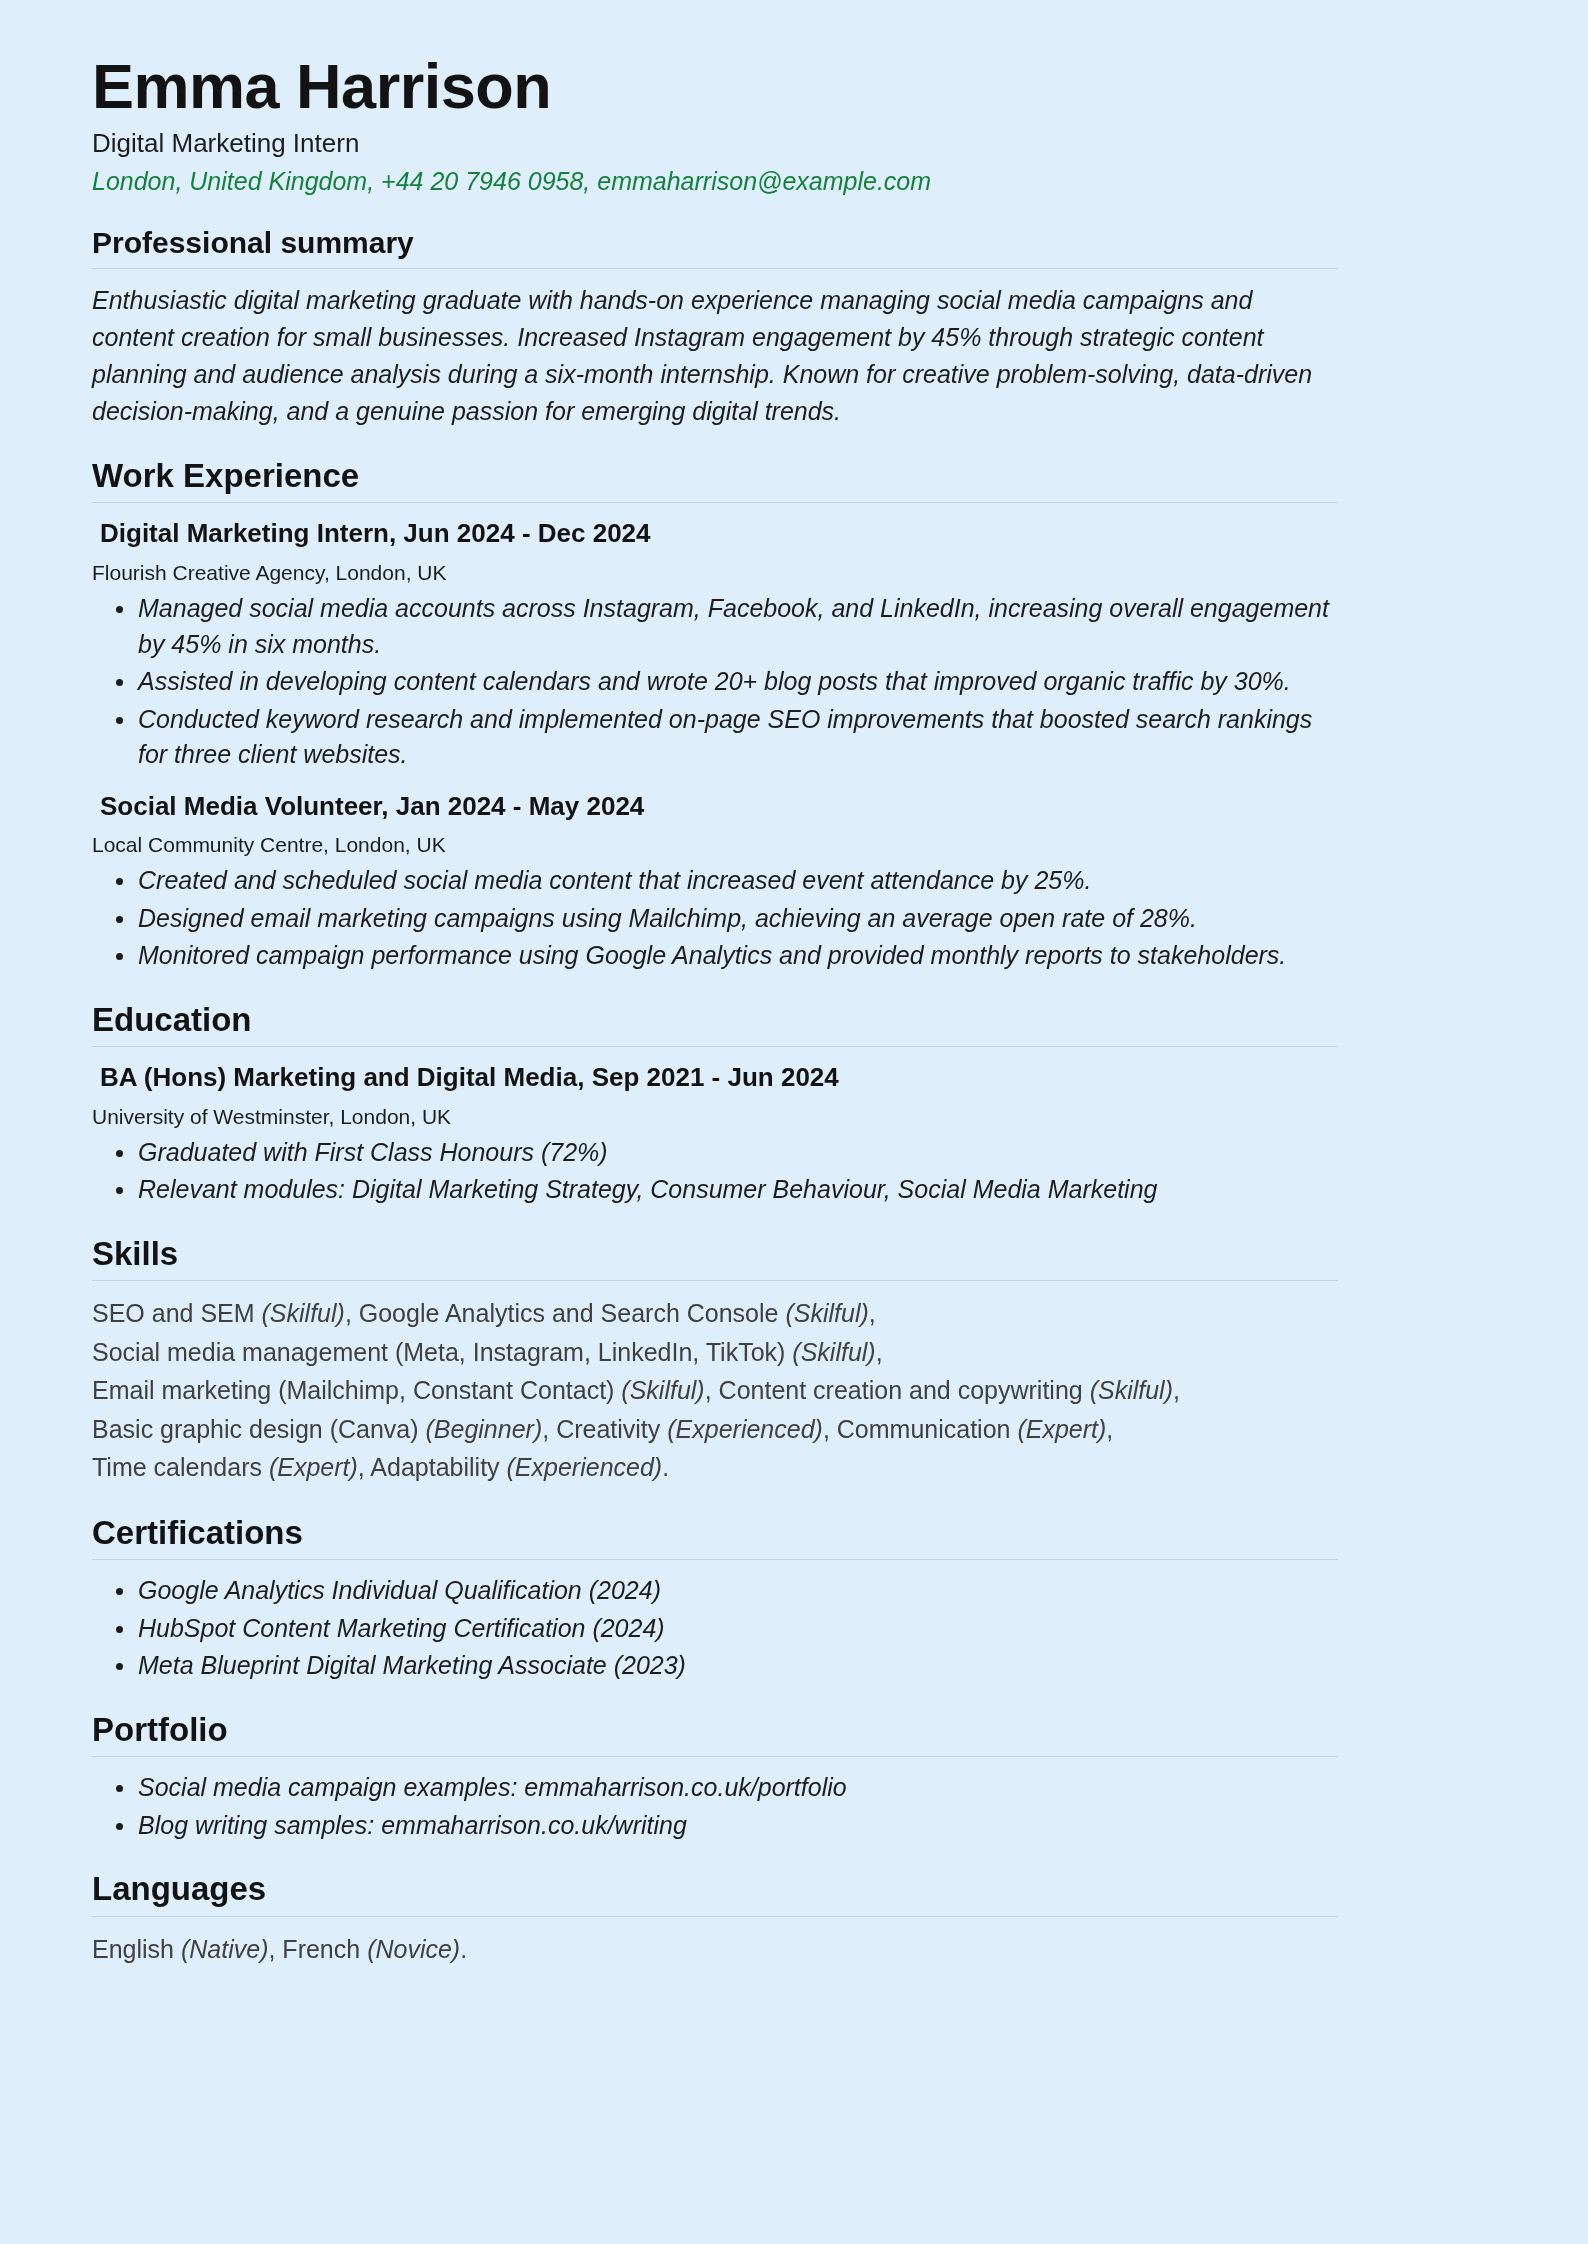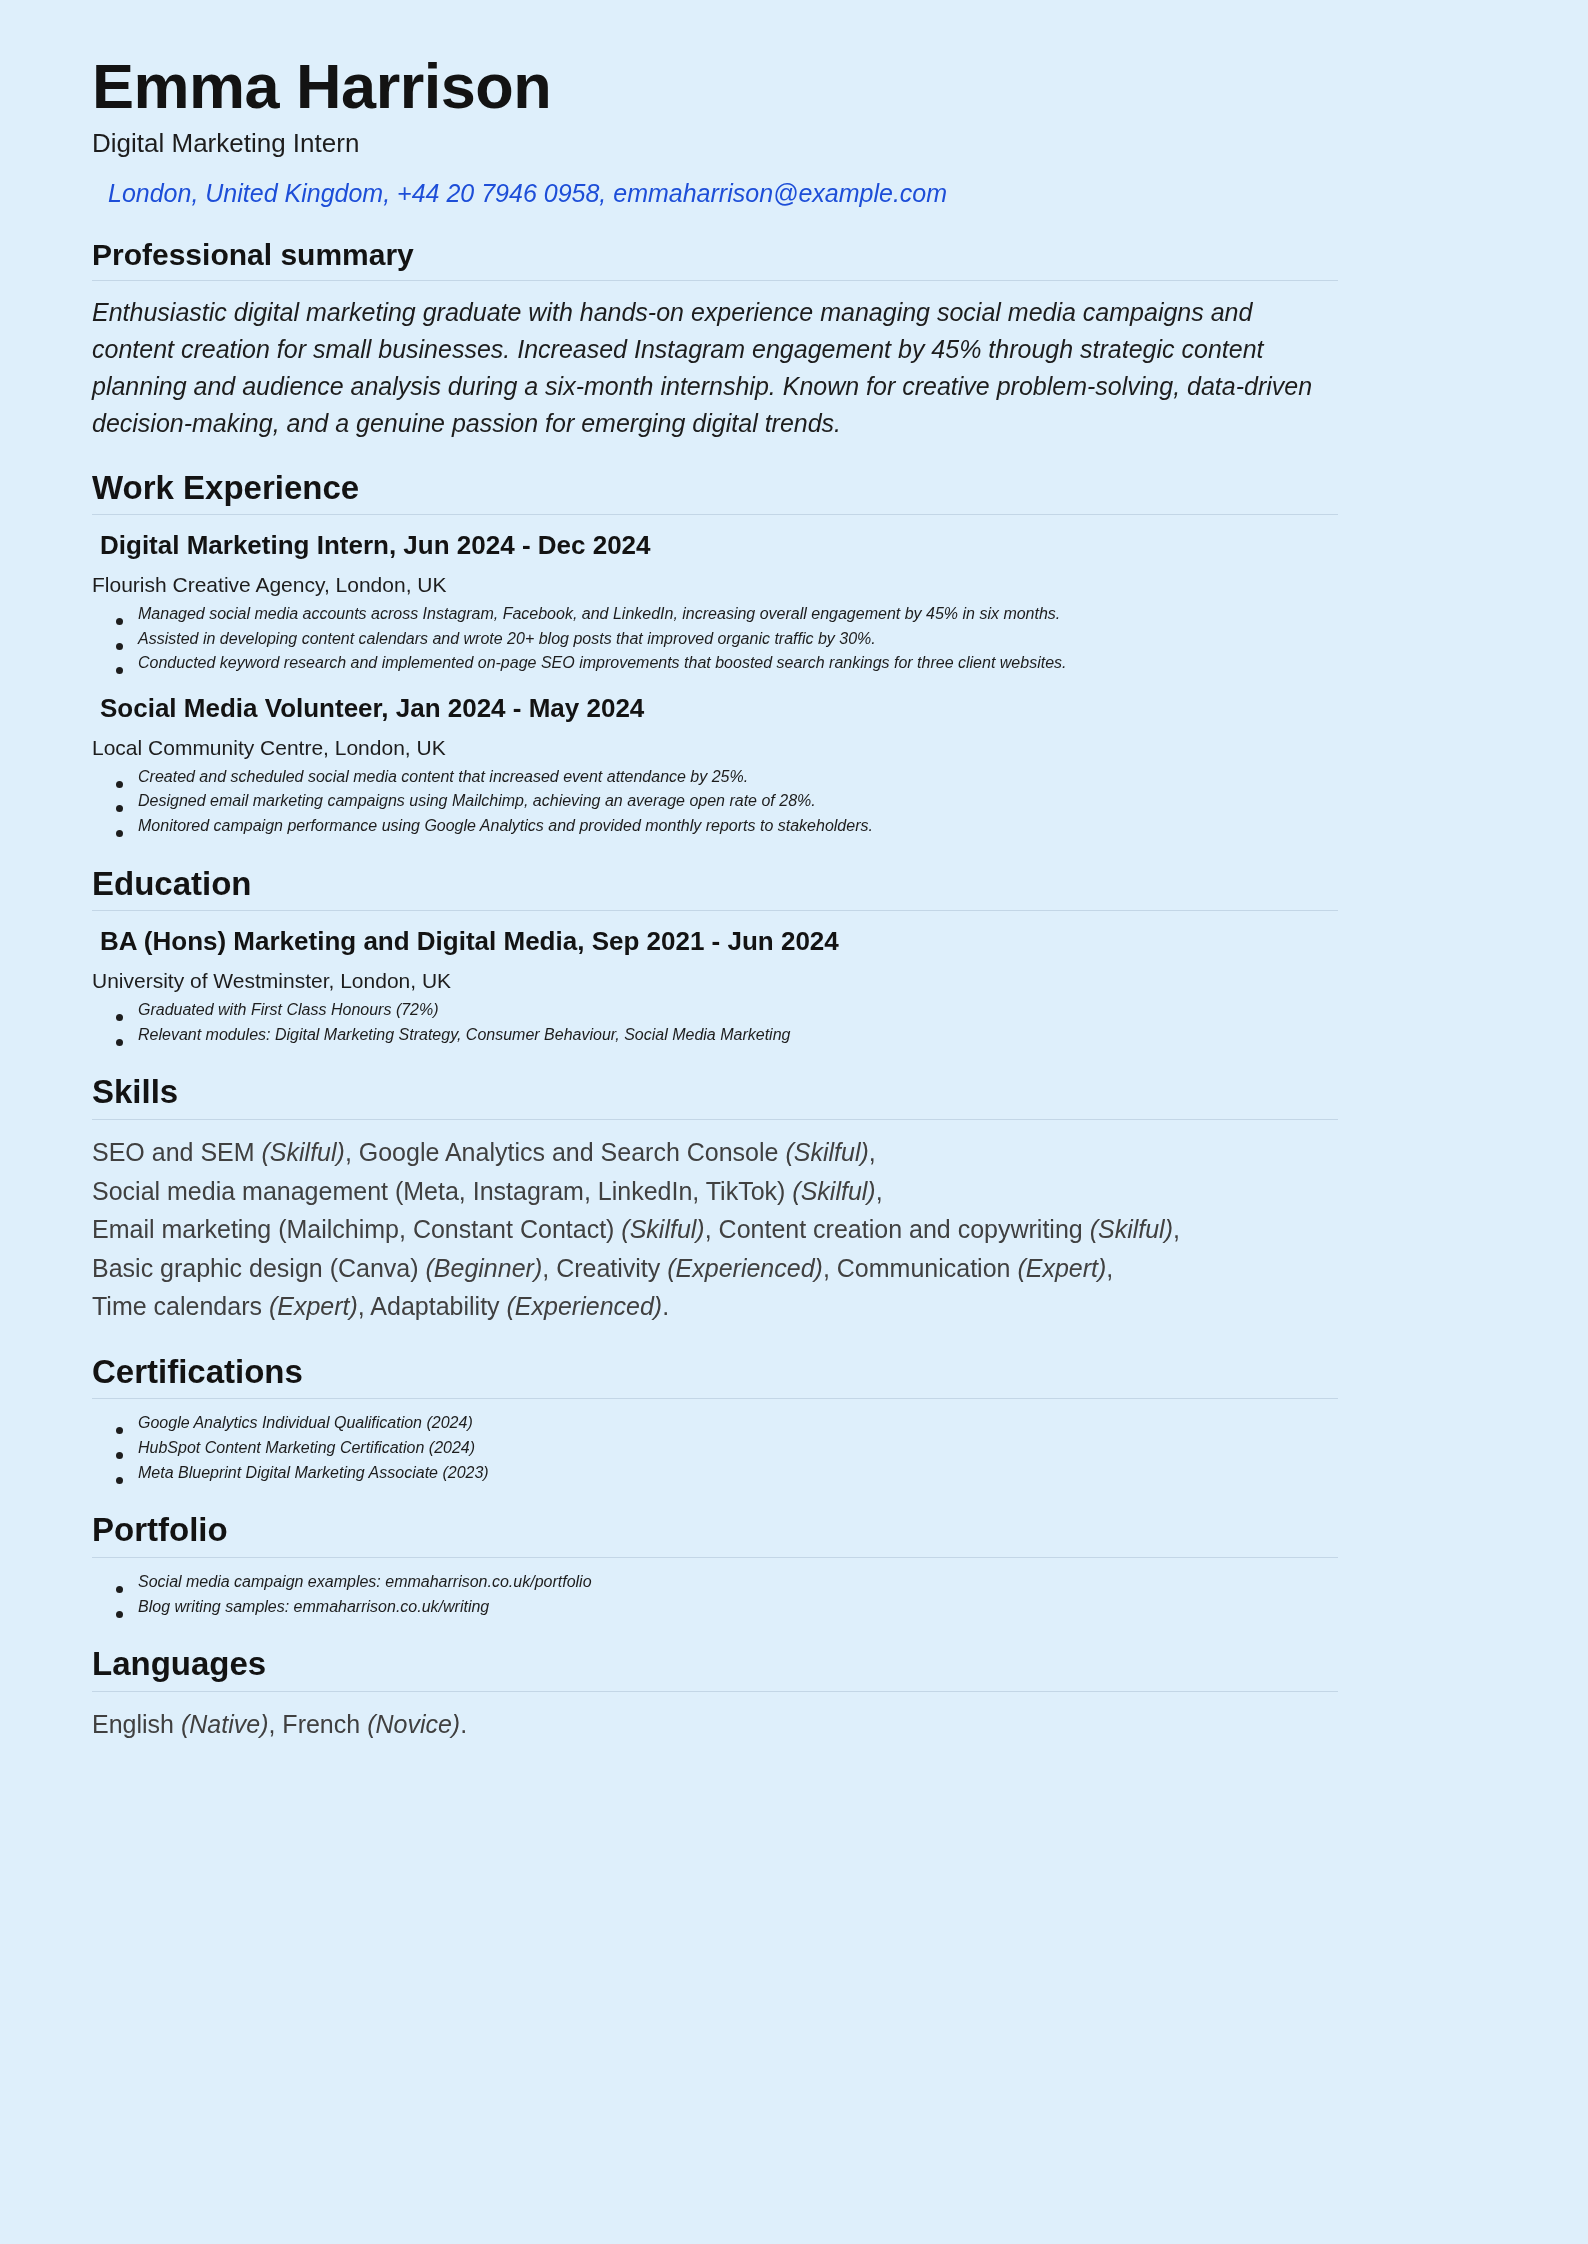--- a/index.html
+++ b/index.html
@@ -34,22 +34,22 @@
   .job-title {
     font-size: 26px;
     line-height: 1.35;
     margin: 0 0 4px 0;
     color: #1d1d1d;
   }
   .contact-line {
     font-size: 25px;
     font-style: italic;
     line-height: 1.35;
-    margin: 16px;
-    color: #1d4ed8;
+    margin: 0;
+    color: #15803d;
   }
 
   
   .section {
     margin-top: 26px;
   }
 
   .section-heading {
     font-size: 33px;
     font-weight: bold;
@@ -92,21 +92,21 @@
     color: #1d1d1d;
   }
 
   ul.bullets {
     list-style: none;
     margin: 0;
     padding: 0;
   }
   ul.bullets li {
     position: relative;
-    font-size: 16px;
+    font-size: 25px;
     font-style: italic;
     line-height: 1.42;
     padding-left: 46px;
     margin-bottom: 2px;
     color: #1d1d1d;
   }
   ul.bullets li::before {
     content: "";
     position: absolute;
     left: 24px;

